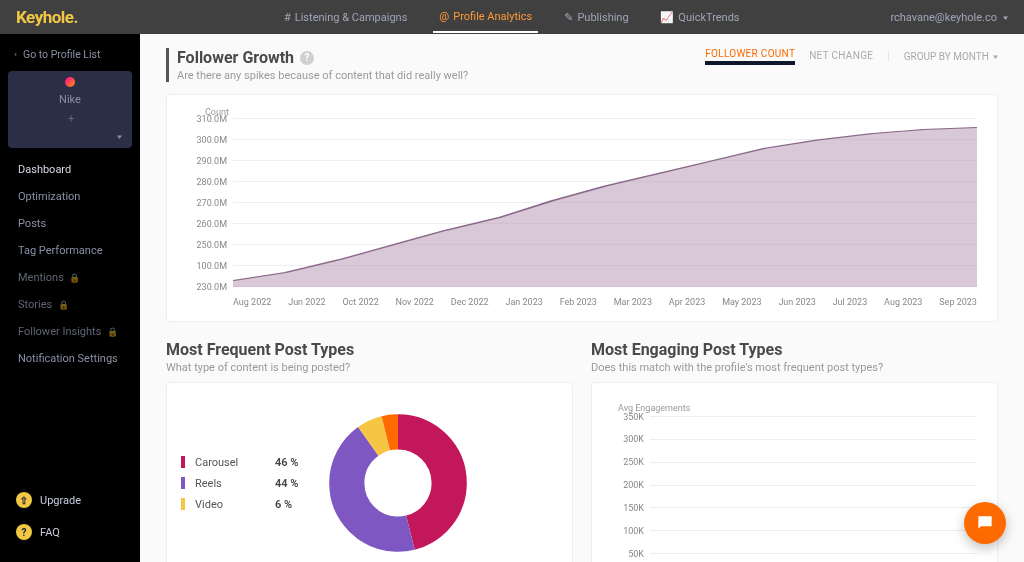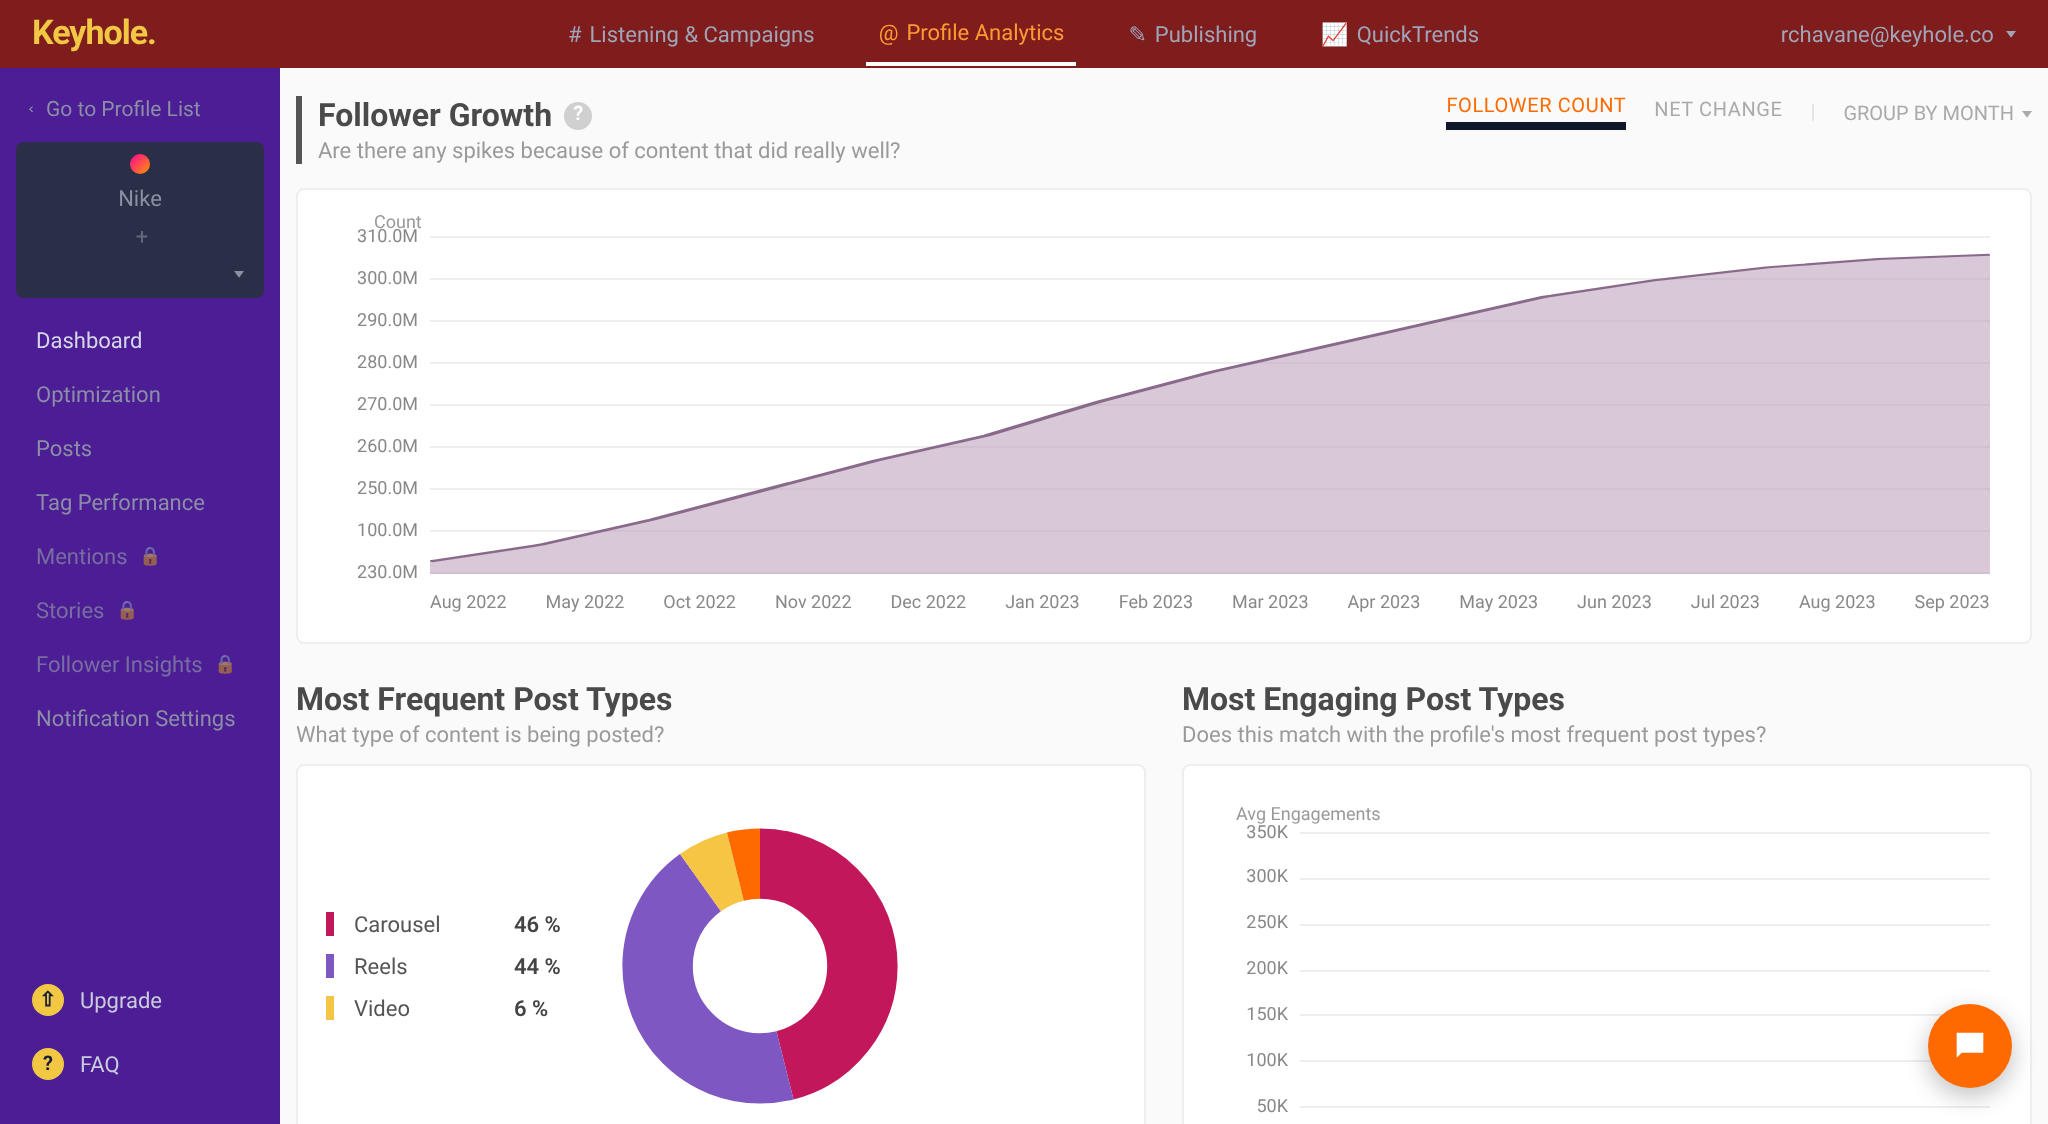--- a/index.html
+++ b/index.html
@@ -1,35 +1,35 @@
 <!DOCTYPE html>
 <html><head>
 <meta charset="utf-8">
 <style>
   * { margin:0; padding:0; box-sizing:border-box; font-family:-apple-system,BlinkMacSystemFont,"Segoe UI",Roboto,sans-serif; }
   body { background:#1a1f36; width:1024px; height:562px; overflow:hidden; font-size:12px; color:#333; }
-  .topbar { height:34px; background:#7f1d1d; display:flex; align-items:center; padding:0 16px; color:#a0a4b8; }
+  .topbar { height:34px; background:#404040; display:flex; align-items:center; padding:0 16px; color:#a0a4b8; }
   .logo { font-weight:700; font-size:17px; color:#f2c744; letter-spacing:-0.5px; }
   .logo-dot { color:#f2c744; }
   .topnav { display:flex; gap:20px; margin-left:200px; font-size:11px; }
   .topnav-item { color:#a0a4b8; padding:8px 6px; cursor:pointer; display:flex; align-items:center; gap:4px; }
   .topnav-item.active { color:#ff9933; border-bottom:2px solid #fff; }
   .user-email { margin-left:auto; font-size:11px; color:#a0a4b8; display:flex; align-items:center; gap:6px; }
   .main { display:flex; height:528px; }
-  .sidebar { width:140px; background:#4c1d95; color:#8a8fa6; padding:8px 0; font-size:11px; position:relative; }
+  .sidebar { width:140px; background:#000000; color:#8a8fa6; padding:8px 0; font-size:11px; position:relative; }
   .back-link { padding:6px 14px; display:flex; align-items:center; gap:6px; cursor:pointer; font-size:10.5px; }
   .profile-chip { margin:4px 8px 8px; background:#2a2f47; border-radius:4px; padding:6px 10px; display:flex; align-items:center; gap:6px; cursor:pointer;flex-direction:column; }
   .profile-dot { width:10px; height:10px; border-radius:50%; background:linear-gradient(135deg,#f09,#f90); }
   .side-item { padding:7px 18px; cursor:pointer; color:#8a8fa6; }
   .side-item.active { color:#d5d8e6; }
   .side-item.locked { display:flex; align-items:center; gap:6px; opacity:.7; }
   .side-bottom { position:absolute; bottom:14px; left:0; width:100%; }
   .side-bottom-item { padding:8px 16px; display:flex; align-items:center; gap:8px; color:#c8ccdc; cursor:pointer; }
   .badge-circle { width:16px; height:16px; border-radius:50%; background:#f2c744; color:#1a1f36; display:flex; align-items:center; justify-content:center; font-size:10px; font-weight:700; }
-  .content { flex:1; background:#fafafa; padding:14px 8px 0; overflow:auto; }
+  .content { flex:1; background:#fafafa; padding:14px 26px 0; overflow:auto; }
   .section-head { margin-bottom:4px; }
   .section-title { font-size:16px; font-weight:700; color:#4a4a4a; display:flex; align-items:center; gap:6px; }
   .help-icon { width:14px; height:14px; border-radius:50%; background:#d0d0d0; color:#fff; display:inline-flex; align-items:center; justify-content:center; font-size:10px; }
   .section-sub { font-size:11px; color:#9a9a9a; margin-top:2px; }
   .section-head-row { display:flex; align-items:flex-start; justify-content:space-between; }
   .view-toggles { display:flex; gap:14px; font-size:10px; align-items:center; }
   .vt { color:#aaa; cursor:pointer; padding-bottom:2px; letter-spacing:.3px; }
   .vt.active { color:#ff6a00; border-bottom:4px solid #0f172a; }
   .vt-dd { color:#aaa; cursor:pointer; display:flex; align-items:flex-end; gap:4px; }
   .card { background:#fff; border:1px solid #eee; border-radius:4px; padding:12px 14px 14px; margin-top:8px; }
@@ -199,21 +199,21 @@
               <span class="lc-tick">310.0M</span>
               <div class="lc-line"></div>
             </div>
             <svg class="lc-svg" viewBox="0 0 100 100" preserveAspectRatio="none">
               <path d="M0,100 L0,96.25 L7.142857142857142,91.25 L14.285714285714285,83.75 L21.428571428571427,75 L28.57142857142857,66.25 L35.714285714285715,58.75 L42.857142857142854,48.75000000000001 L50,40 L57.14285714285714,32.5 L64.28571428571429,25 L71.42857142857143,17.5 L78.57142857142857,12.5 L85.71428571428571,8.75 L92.85714285714286,6.25 L100,5 L100,100 Z" fill="#b89bb8" fill-opacity="0.55"></path>
               <path d="M0,96.25 L7.142857142857142,91.25 L14.285714285714285,83.75 L21.428571428571427,75 L28.57142857142857,66.25 L35.714285714285715,58.75 L42.857142857142854,48.75000000000001 L50,40 L57.14285714285714,32.5 L64.28571428571429,25 L71.42857142857143,17.5 L78.57142857142857,12.5 L85.71428571428571,8.75 L92.85714285714286,6.25 L100,5" stroke="#8a6a8a" stroke-width="0.6" fill="none"></path>
             </svg>
           </div>
         <div class="lc-xaxis" id="lc-xaxis">
             <span>Aug 2022</span>
-            <span>May 2022</span>
+            <span>Jun 2022</span>
             <span>Oct 2022</span>
             <span>Nov 2022</span>
             <span>Dec 2022</span>
             <span>Jan 2023</span>
             <span>Feb 2023</span>
             <span>Mar 2023</span>
             <span>Apr 2023</span>
             <span>May 2023</span>
             <span>Jun 2023</span>
             <span>Jul 2023</span>

